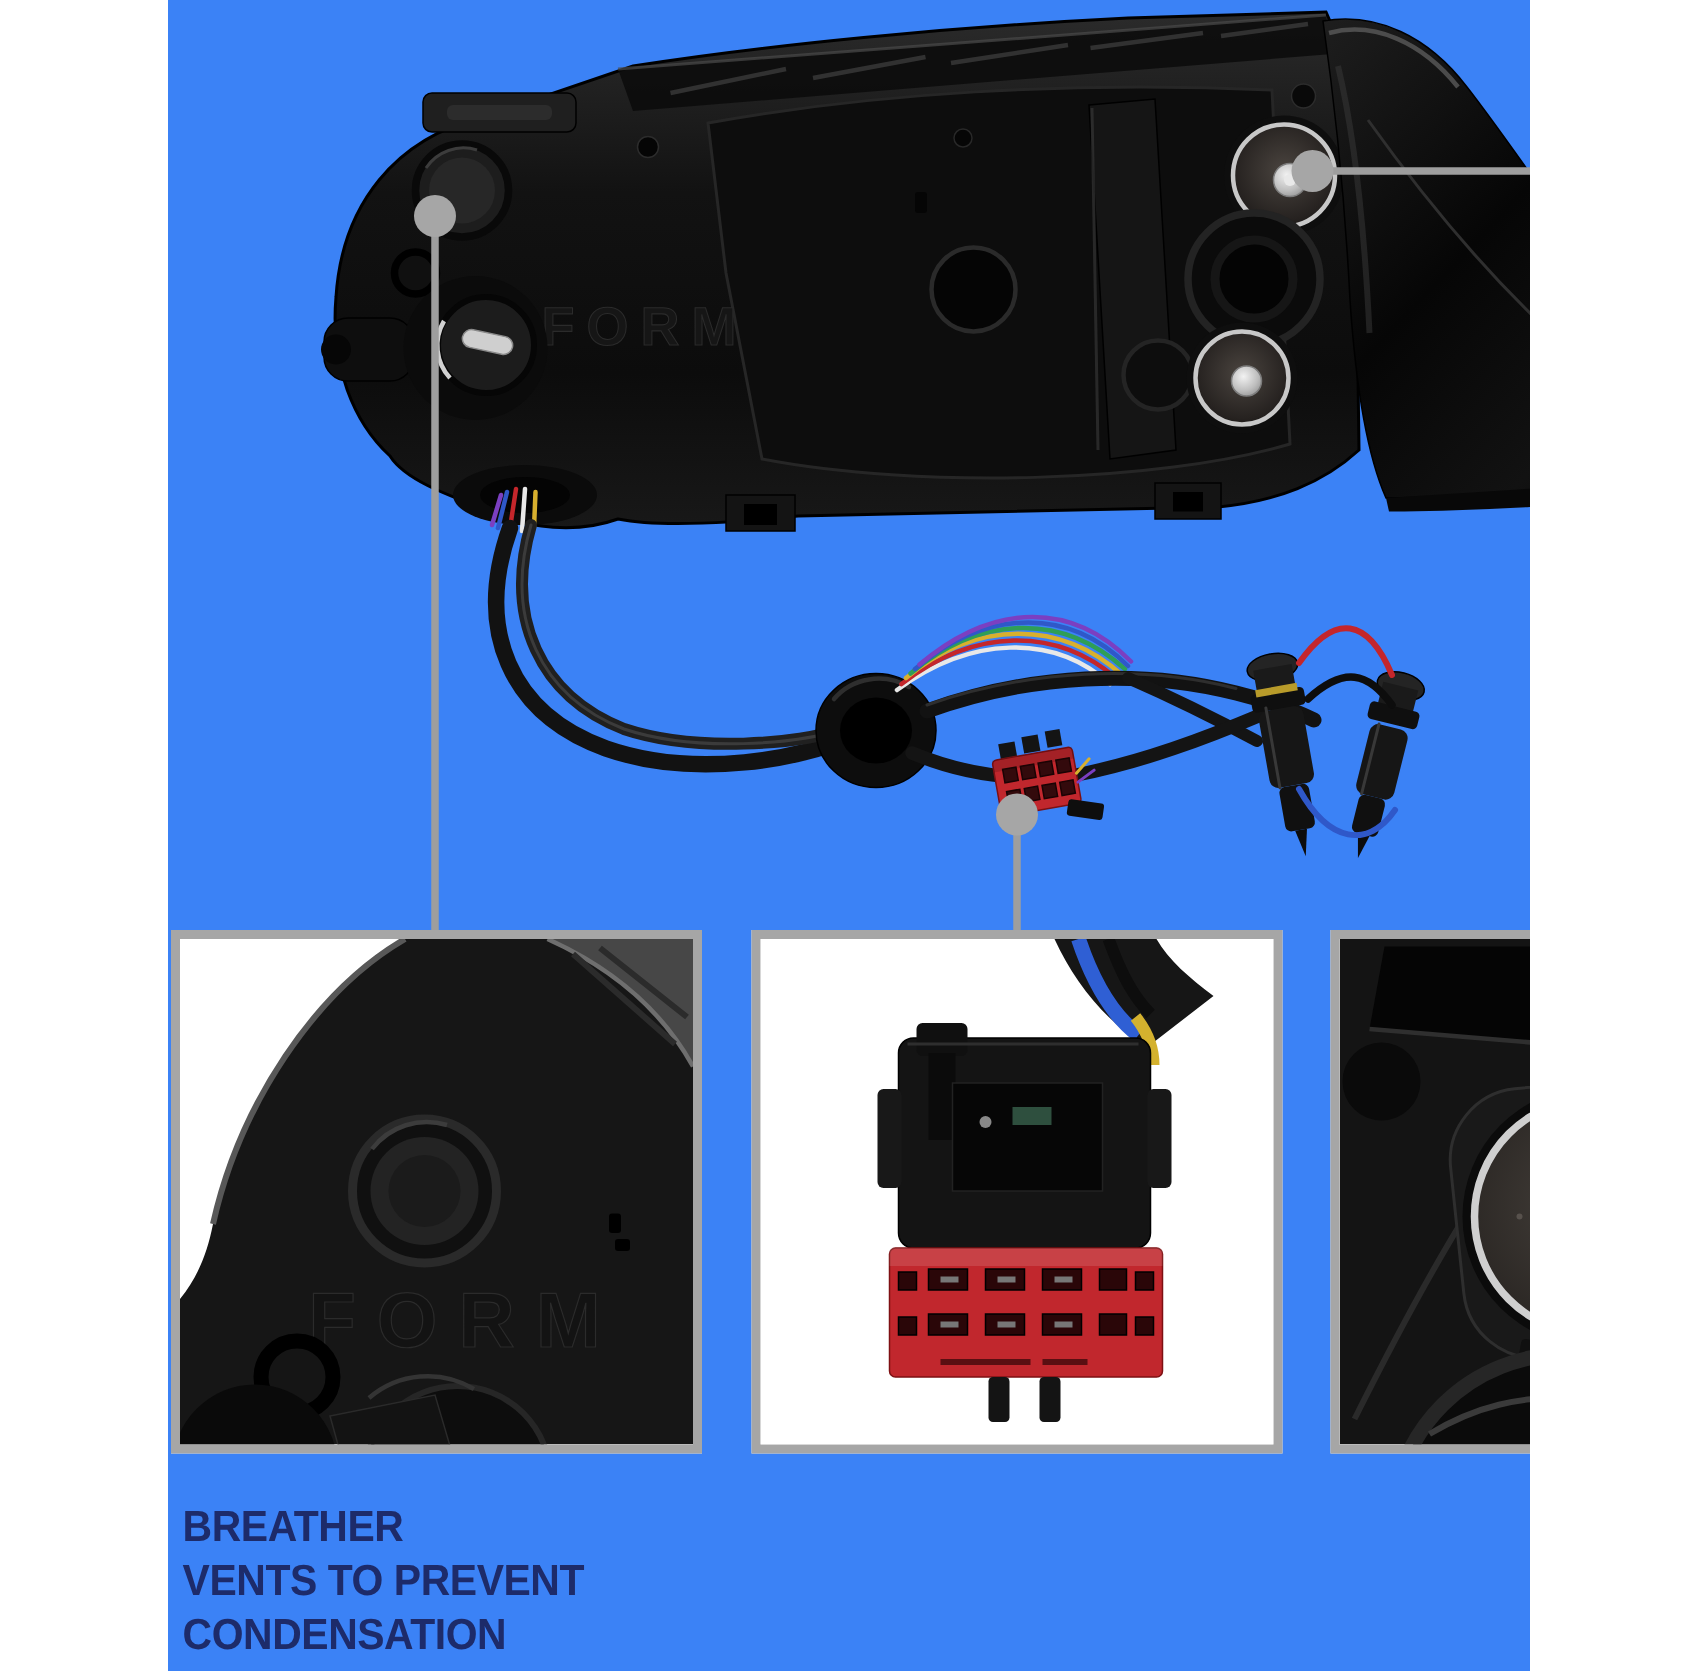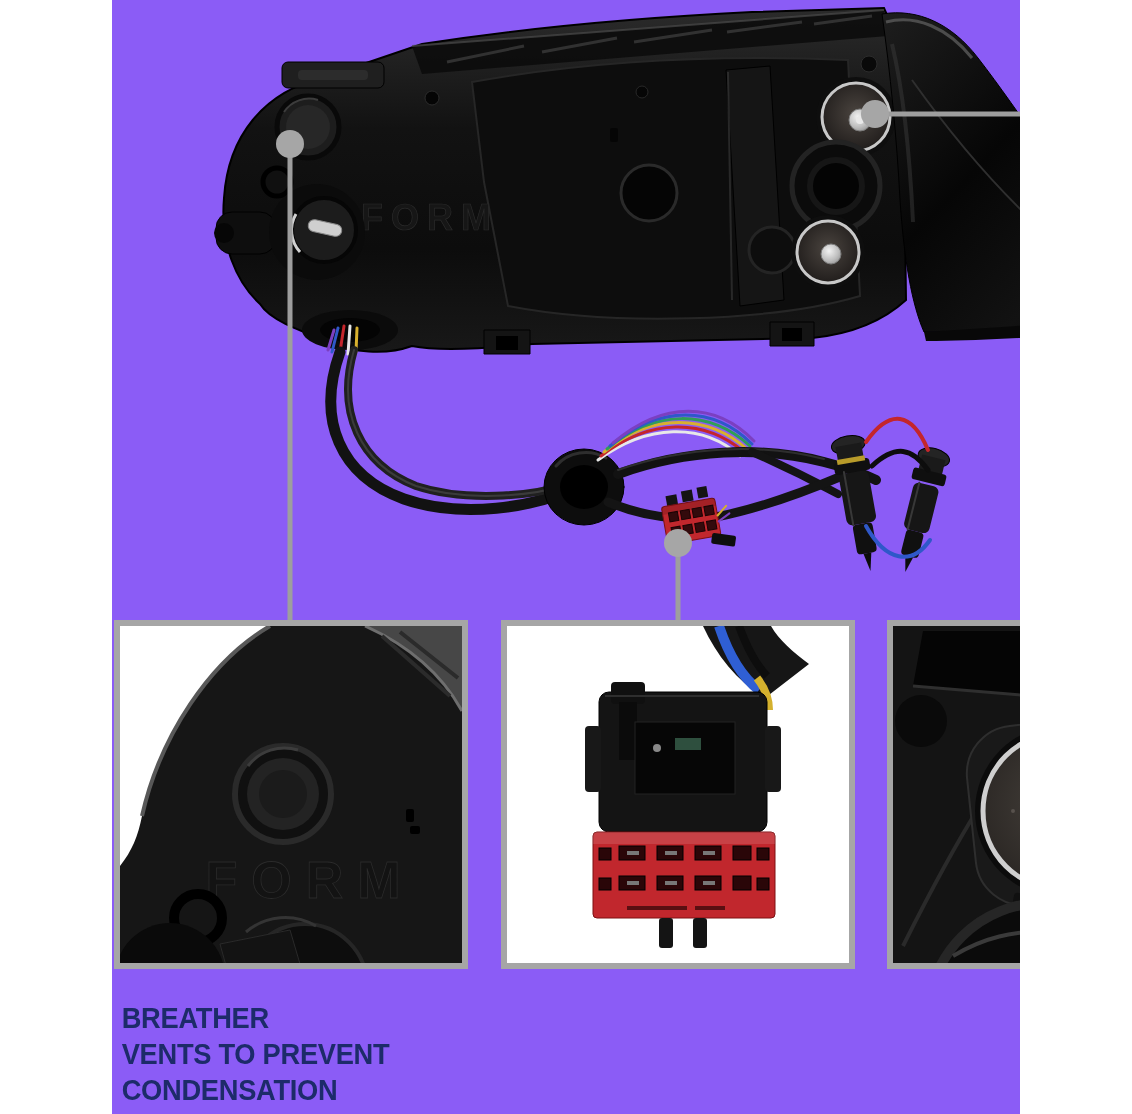--- a/index.html
+++ b/index.html
@@ -5,21 +5,21 @@
   :root{
     --caption-color:#1d2b6a;
     --callout-line:#9e9e9e;
     --callout-dot:#a6a6a6;
     --connector-red:#c1272d;
     --inset-border:#a6a6a6;
   }
   html,body{margin:0;padding:0;background:#ffffff;}
   .stage{
     position:relative;width:908px;height:1114px;margin:0 auto;
-    background:#8b5cf6;overflow:hidden;
+    background:#3b82f6;overflow:hidden;
     font-family:"Liberation Sans", sans-serif;
   }
   .photo{position:absolute;left:0;top:0;}
   .inset{
     position:absolute;top:620px;height:349px;box-sizing:border-box;
     border:6px solid var(--inset-border);background:#ffffff;overflow:hidden;
   }
   .inset svg{display:block;}
   #inset1{left:2px;width:354px;}
   #inset2{left:389px;width:354px;}

